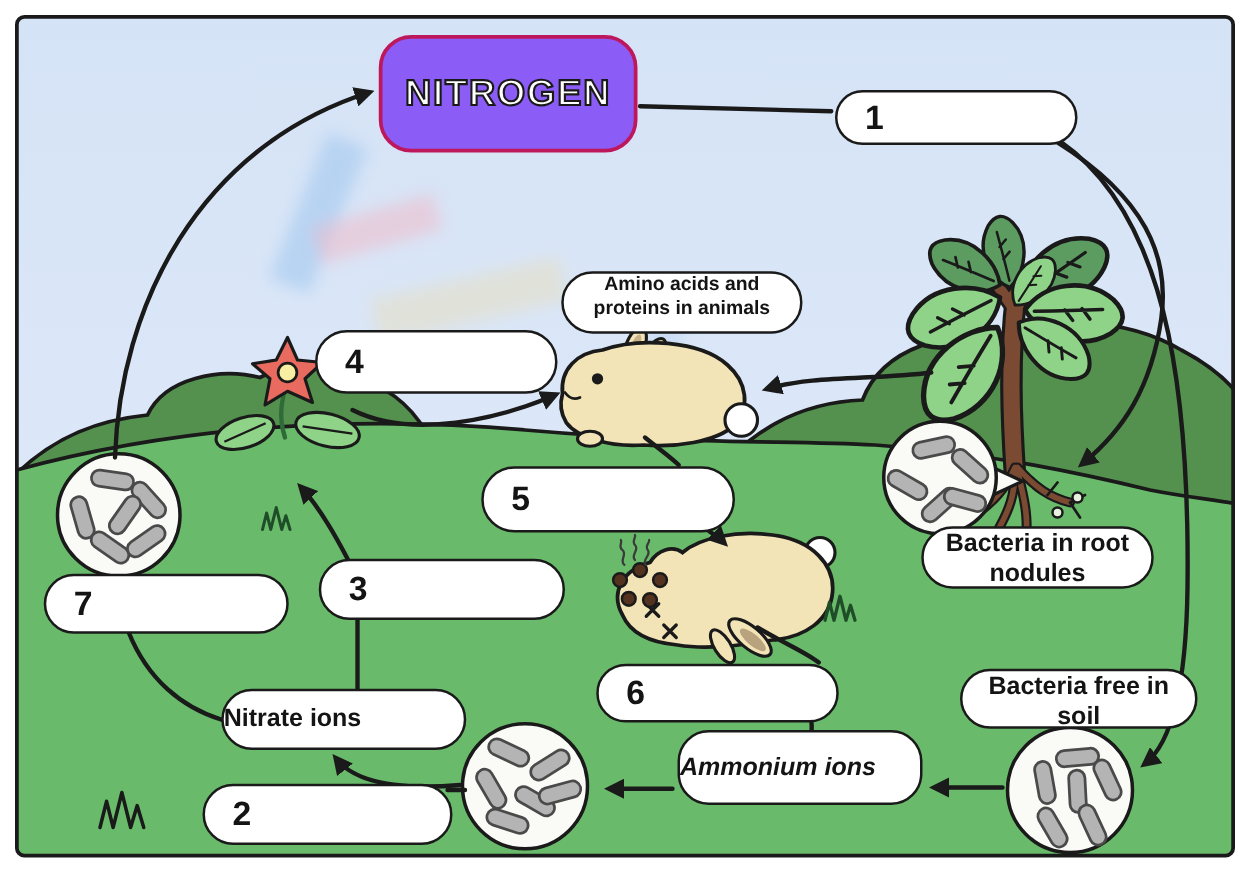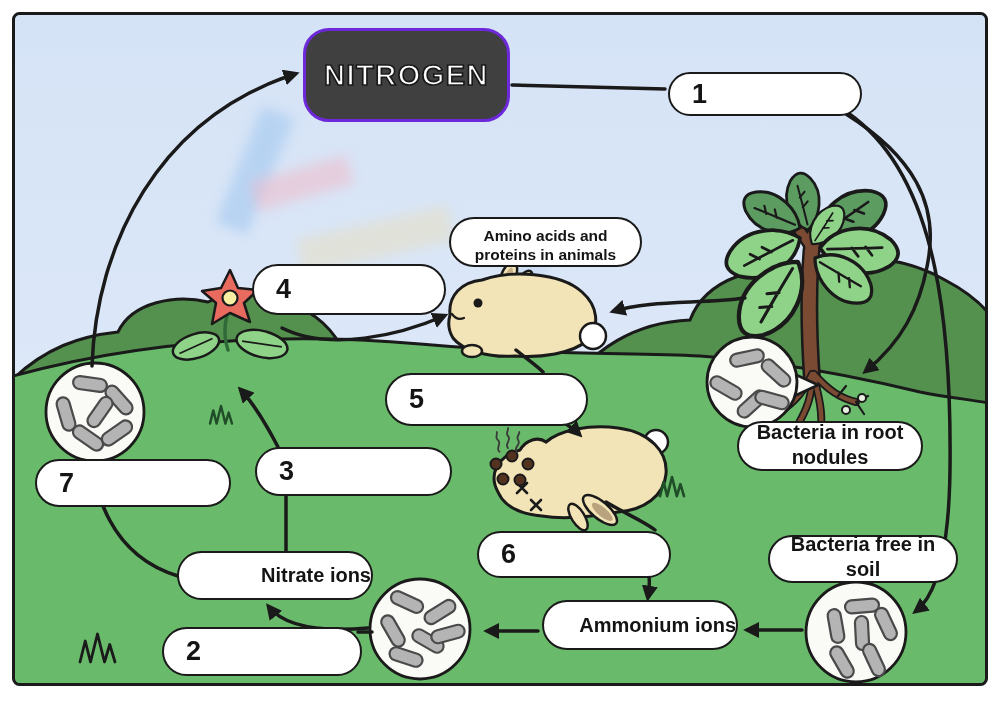--- a/index.html
+++ b/index.html
@@ -1,29 +1,29 @@
 <!DOCTYPE html>
 <html><head>
 <meta charset="utf-8">
 <style>
   html,body{margin:0;padding:0;background:#fff;}
   .page{position:relative;width:1000px;height:707px;background:#fff;
         font-family:"Liberation Sans",sans-serif;overflow:hidden;}
   .page svg{position:absolute;left:0;top:0;}
   
   .box{position:absolute;background:#fff;border:2.5px solid #1a1a1a;box-sizing:border-box;
-       display:flex;align-items:center;justify-content:flex-end;color:#141414;}
+       display:flex;align-items:center;justify-content:flex-start;color:#141414;}
   .pill{border-radius:999px;justify-content:flex-start;}
   .pill .num{padding-left:22px;font-size:27px;font-weight:600;line-height:1;}
   .caption{border-radius:25px;flex-direction:column;text-align:center;
            font-weight:700;font-size:20px;line-height:1.22;}
   .caption.single{flex-direction:row;}
   
-  .titlebox{position:absolute;left:303px;top:28px;width:207px;height:94px;background:#404040;
-            border:3px solid #6d28d9;border-radius:26px;box-sizing:border-box;
+  .titlebox{position:absolute;left:303px;top:28px;width:207px;height:94px;background:#8b5cf6;
+            border:3px solid #be185d;border-radius:26px;box-sizing:border-box;
             display:flex;flex-direction:column;align-items:center;justify-content:center;}
   .titlebox span{font-weight:bold;font-size:29px;letter-spacing:1.5px;line-height:1.25;
             color:#fff;-webkit-text-fill-color:#fff;-webkit-text-stroke:1.7px #1a1a1a;}
   .arrow{stroke:#1a1a1a;stroke-width:3.5;fill:none;stroke-linecap:round;}
 </style>
 </head>
 <body>
 
 <div class="page">
 
@@ -296,17 +296,17 @@
   <span>Bacteria in root</span>
   <span>nodules</span>
 </div>
 <div class="box caption" style="left:768px;top:535px;width:190px;height:48px;">
   <span>Bacteria free in</span>
   <span>soil</span>
 </div>
 <div class="box caption single" style="left:177px;top:551px;width:196px;height:49px;">
   <span>Nitrate ions</span>
 </div>
-<div class="box caption single" style="left:542px;top:600px;width:196px;height:50px;">
+<div class="box caption single" style="left:542px;top:584px;width:196px;height:60px;font-style:italic;">
   <span>Ammonium ions</span>
 </div>
 
 </div>
 
 </body></html>

